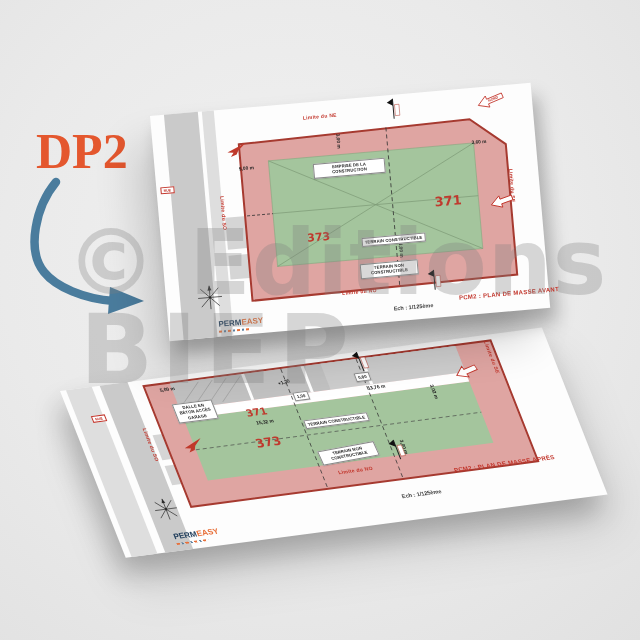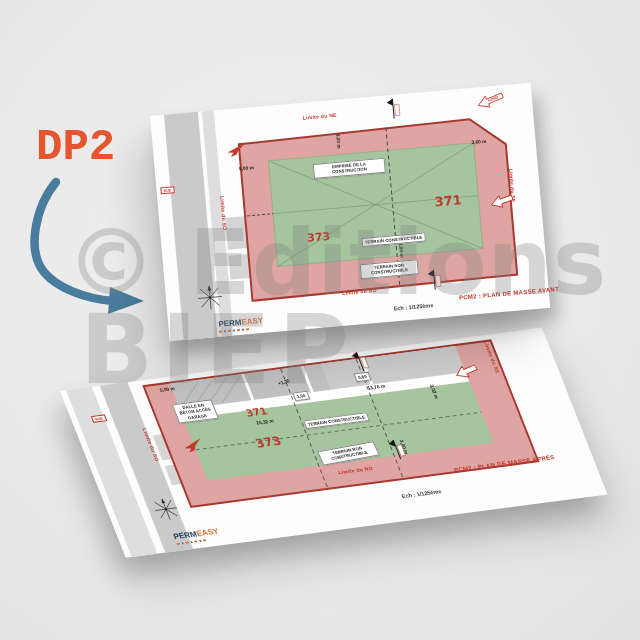--- a/index.html
+++ b/index.html
@@ -1,20 +1,20 @@
 <!DOCTYPE html>
 <html><head>
 <meta charset="utf-8">
 <style>
   html,body{margin:0;padding:0}
   .stage{position:relative;width:640px;height:640px;overflow:hidden;
     background:radial-gradient(circle at 45% 40%, #f1f1f1 0%, #eaeaea 55%, #e1e1e1 100%);
     font-family:"Liberation Sans",sans-serif}
   .a{position:absolute}
-  .dp2{font-size:44px;font-weight:bold;color:#e4572e;font-family:Liberation Mono, monospace}
+  .dp2{font-size:50px;font-weight:bold;color:#e4572e;font-family:Liberation Serif, serif}
   .watermark{color:rgba(125,125,125,0.30);font-weight:bold;font-family:"DejaVu Sans",sans-serif;
     z-index:40;pointer-events:none;white-space:nowrap}
   .wm1{left:66px;top:210px;font-size:90px;letter-spacing:1px}
   .wm2{left:80px;top:294px;font-size:96px;letter-spacing:8px}
   .sheet{position:absolute;background:#fdfdfd;overflow:visible}
   .sheet-avant{left:150px;top:116px;width:382px;height:226px;z-index:12;
     transform-origin:0 0;transform:rotate(-5deg);
     box-shadow:6px 14px 18px rgba(0,0,0,.25), -20px 30px 42px rgba(0,0,0,.16)}
   .sheet-apres{left:60px;top:391px;width:486px;height:174px;z-index:10;
     transform-origin:0 0;transform:rotate(-7.5deg) skewX(14deg);

